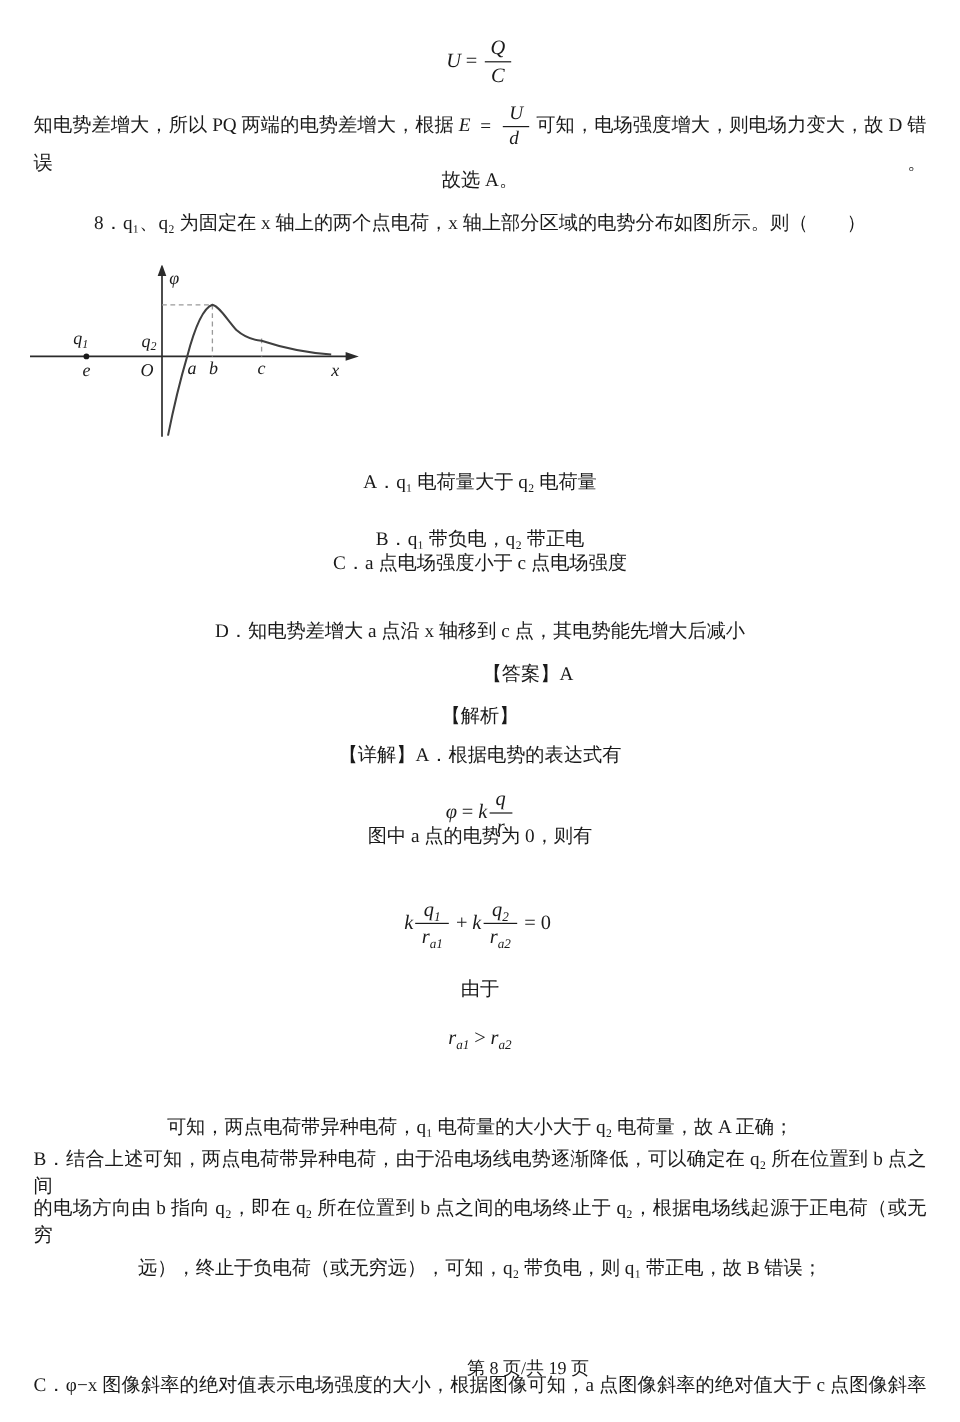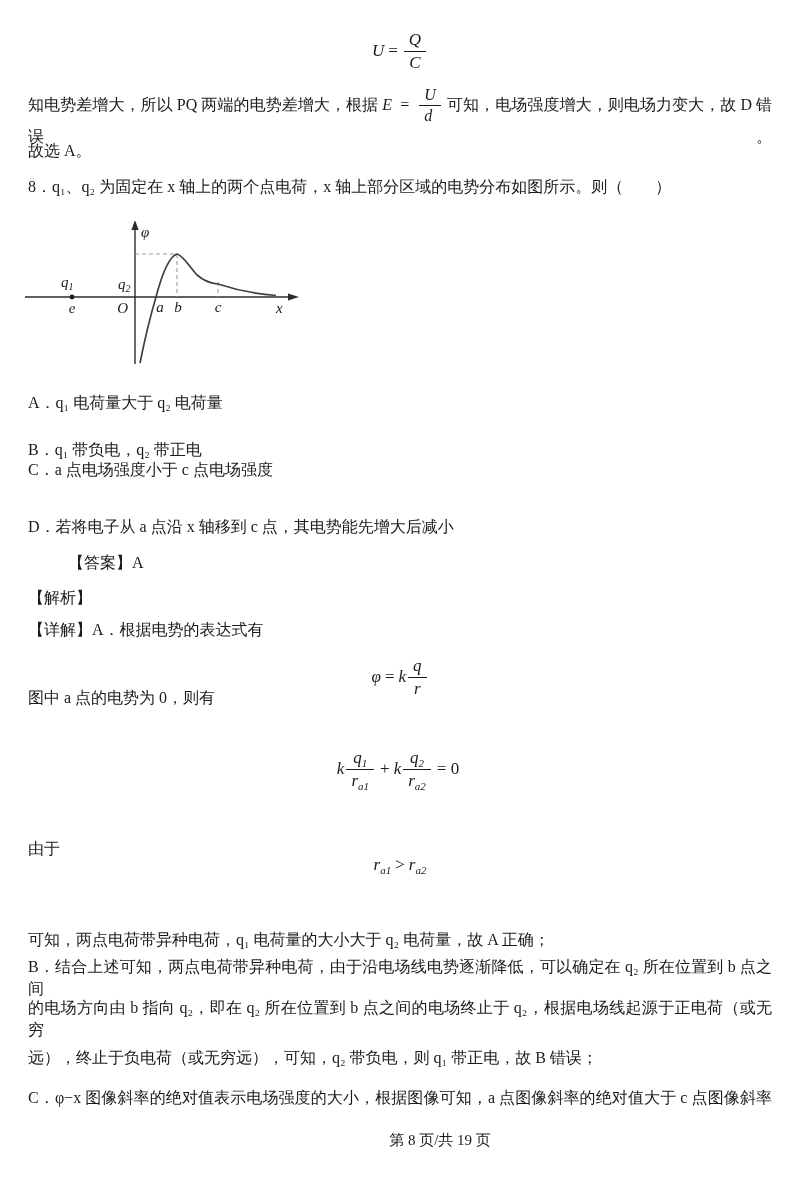--- a/index.html
+++ b/index.html
@@ -9,20 +9,21 @@
     background:#ffffff;
     font-family:"Liberation Serif", serif;
     font-size:16px;
     color:#1a1a1a;
     overflow:hidden;
   }
   .line{
     position:absolute;
     left:28px;width:744px;
     line-height:22px;
+    text-align:center;
   }
   .justify{
     text-align:justify;
     text-align-last:justify;
   }
   .centerline{
     position:absolute;left:0;width:800px;
     text-align:center;
     margin-left:40px;
   }
@@ -98,21 +99,21 @@
       <text class="glabel" x="158" y="91" text-anchor="middle">b</text>
       <text class="glabel" x="198" y="91" text-anchor="middle">c</text>
       <text class="glabel" x="41" y="66"><tspan>q</tspan><tspan class="gsub" dy="3">1</tspan></text>
       <text class="glabel" x="98" y="68"><tspan>q</tspan><tspan class="gsub" dy="3">2</tspan></text>
     </svg>
   </div>
 
   <div class="line" style="top:392px;">A．q₁ 电荷量大于 q₂ 电荷量</div>
   <div class="line" style="top:439px;">B．q₁ 带负电，q₂ 带正电</div>
   <div class="line" style="top:459px;">C．a 点电场强度小于 c 点电场强度</div>
-  <div class="line" style="top:516px;">D．若将电子从 a 点沿 x 轴移到 c 点，其电势能先增大后减小</div>
+  <div class="line" style="top:516px;">D．知电势差增大 a 点沿 x 轴移到 c 点，其电势能先增大后减小</div>
 
   <div class="line" style="top:552px;margin-left:40px;">【答案】A</div>
   <div class="line" style="top:587px;">【解析】</div>
   <div class="line" style="top:619px;">【详解】A．根据电势的表达式有</div>
 
   <div class="formula" style="top:656px;">
     <span class="v">φ</span>
     <span class="op">=</span>
     <span class="v">k</span>
     <span class="frac">
@@ -131,29 +132,29 @@
     </span>
     <span class="op">+</span>
     <span class="v">k</span>
     <span class="frac">
       <span class="num"><span class="v">q</span><sub>2</sub></span>
       <span class="den"><span class="v">r</span><sub>a2</sub></span>
     </span>
     <span class="op">= 0</span>
   </div>
 
-  <div class="line" style="top:838px;font-family:Liberation Serif, serif;">由于</div>
+  <div class="line" style="top:814px;font-family:Liberation Serif, serif;">由于</div>
 
   <div class="formula" style="top:855px;">
     <span><span class="v">r</span><sub>a1</sub></span>
     <span class="op">&gt;</span>
     <span><span class="v">r</span><sub>a2</sub></span>
   </div>
 
   <div class="line" style="top:906px;margin-top:23px;">可知，两点电荷带异种电荷，q₁ 电荷量的大小大于 q₂ 电荷量，故 A 正确；</div>
   <div class="line justify" style="top:956px;">B．结合上述可知，两点电荷带异种电荷，由于沿电场线电势逐渐降低，可以确定在 q₂ 所在位置到 b 点之间</div>
   <div class="line justify" style="top:997px;">的电场方向由 b 指向 q₂，即在 q₂ 所在位置到 b 点之间的电场终止于 q₂，根据电场线起源于正电荷（或无穷</div>
   <div class="line" style="top:1047px;">远），终止于负电荷（或无穷远），可知，q₂ 带负电，则 q₁ 带正电，故 B 错误；</div>
-  <div class="line justify" style="top:1087px;">C．φ−x 图像斜率的绝对值表示电场强度的大小，根据图像可知，a 点图像斜率的绝对值大于 c 点图像斜率</div>
+  <div class="line justify" style="top:1144px;">C．φ−x 图像斜率的绝对值表示电场强度的大小，根据图像可知，a 点图像斜率的绝对值大于 c 点图像斜率</div>
 
   <div class="centerline footer" style="top:1131px;">第 8 页/共 19 页</div>
 
 </div>
 
 </body></html>

